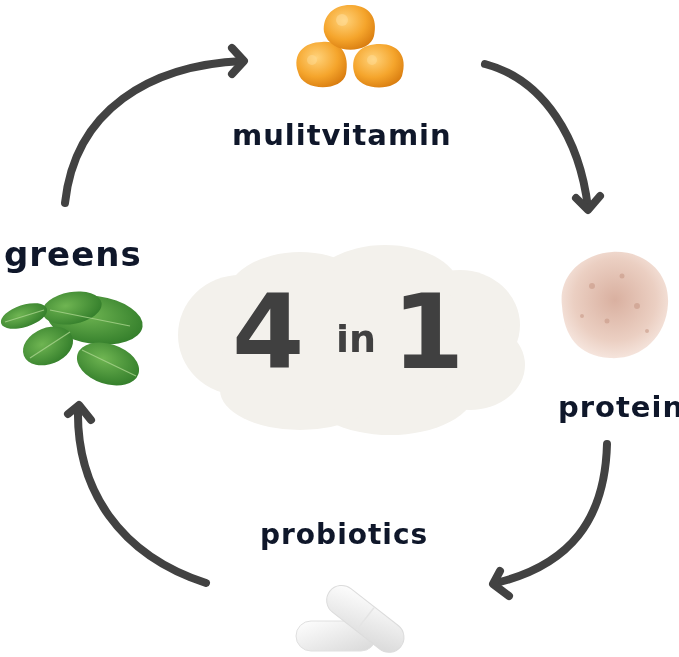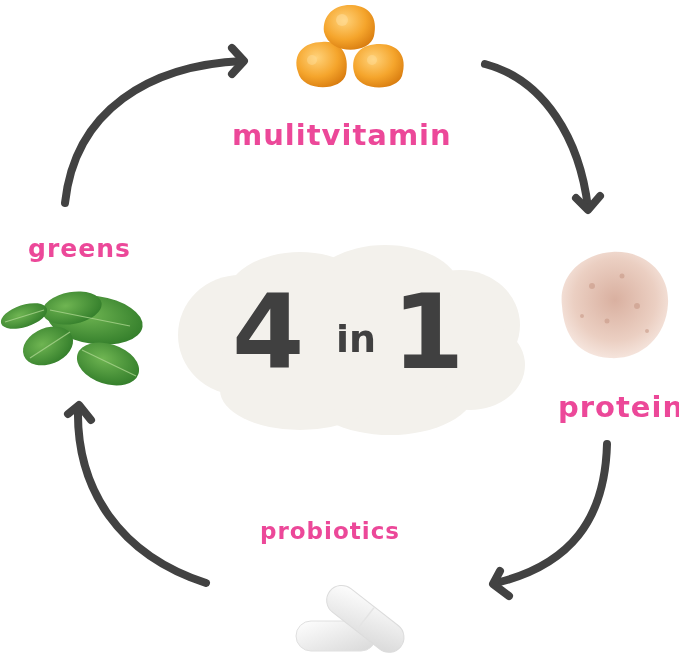--- a/index.html
+++ b/index.html
@@ -1,19 +1,19 @@
 <!DOCTYPE html>
 <html><head>
 <meta charset="utf-8">
 <style>
   html, body { margin:0; padding:0; background:#ffffff; }
   body { width:679px; height:657px; position:relative; overflow:hidden;
          font-family:"DejaVu Sans", sans-serif; color:#3d3d3d; }
   .abs { position:absolute; }
-  .label { font-weight:bold; color:#ec4899; letter-spacing:1px; white-space:nowrap; }
+  .label { font-weight:bold; color:#0f172a; letter-spacing:1px; white-space:nowrap; }
   #arrows { position:absolute; left:0; top:0; }
   .cloud { position:absolute; left:170px; top:240px; width:360px; height:200px; }
   .center-big { position:absolute; font-weight:bold; color:#404040; line-height:1; }
 </style>
 </head>
 <body>
 
 <svg id="arrows" width="679" height="657" viewBox="0 0 679 657">
   <g fill="none" stroke="#424242" stroke-width="8" stroke-linecap="round" stroke-linejoin="round">
 
@@ -78,36 +78,36 @@
     <circle cx="40" cy="40" r="3"></circle>
       <circle cx="70" cy="30" r="2.5"></circle>
       <circle cx="85" cy="60" r="3"></circle>
     <circle cx="55" cy="75" r="2.5"></circle>
       <circle cx="30" cy="70" r="2"></circle>
       <circle cx="95" cy="85" r="2"></circle>
   </g>
 </svg>
 <div class="abs label" style="left:558px; top:390px; font-size:29px;">protein</div>
 
-<div class="abs label" style="left:260px; top:518px; font-size:23px;">probiotics</div>
+<div class="abs label" style="left:260px; top:518px; font-size:28px;">probiotics</div>
 <svg class="abs" style="left:292px; top:575px;" width="120" height="82" viewBox="0 0 120 82">
   <defs>
     <linearGradient id="cap" x1="0" y1="0" x2="1" y2="1">
       <stop offset="0%" stop-color="#ffffff"></stop>
       <stop offset="100%" stop-color="#d8d8d8"></stop>
     </linearGradient>
   </defs>
   <rect x="4" y="46" width="80" height="30" rx="15" fill="url(#cap)" stroke="#e0e0e0"></rect>
   <g transform="rotate(38 70 40)">
     <rect x="30" y="26" width="90" height="30" rx="15" fill="url(#cap)" stroke="#dcdcdc"></rect>
     <line x1="75" y1="27" x2="75" y2="55" stroke="#e4e4e4" stroke-width="1.5"></line>
   </g>
 </svg>
 
-<div class="abs label" style="left:28px; top:234px; font-size:25px;">greens</div>
+<div class="abs label" style="left:4px; top:234px; font-size:34px;">greens</div>
 <svg class="abs" style="left:0px; top:288px;" width="150" height="100" viewBox="0 0 150 100">
   <defs>
     <radialGradient id="leaf" cx="40%" cy="40%" r="70%">
       <stop offset="0%" stop-color="#6fb552"></stop>
       <stop offset="100%" stop-color="#2f7a28"></stop>
     </radialGradient>
   </defs>
   <ellipse cx="95" cy="32" rx="48" ry="24" fill="url(#leaf)" transform="rotate(8 95 32)"></ellipse>
   <ellipse cx="72" cy="20" rx="30" ry="16" fill="url(#leaf)" transform="rotate(-10 72 20)"></ellipse>
   <ellipse cx="24" cy="28" rx="24" ry="11" fill="url(#leaf)" transform="rotate(-18 24 28)"></ellipse>

